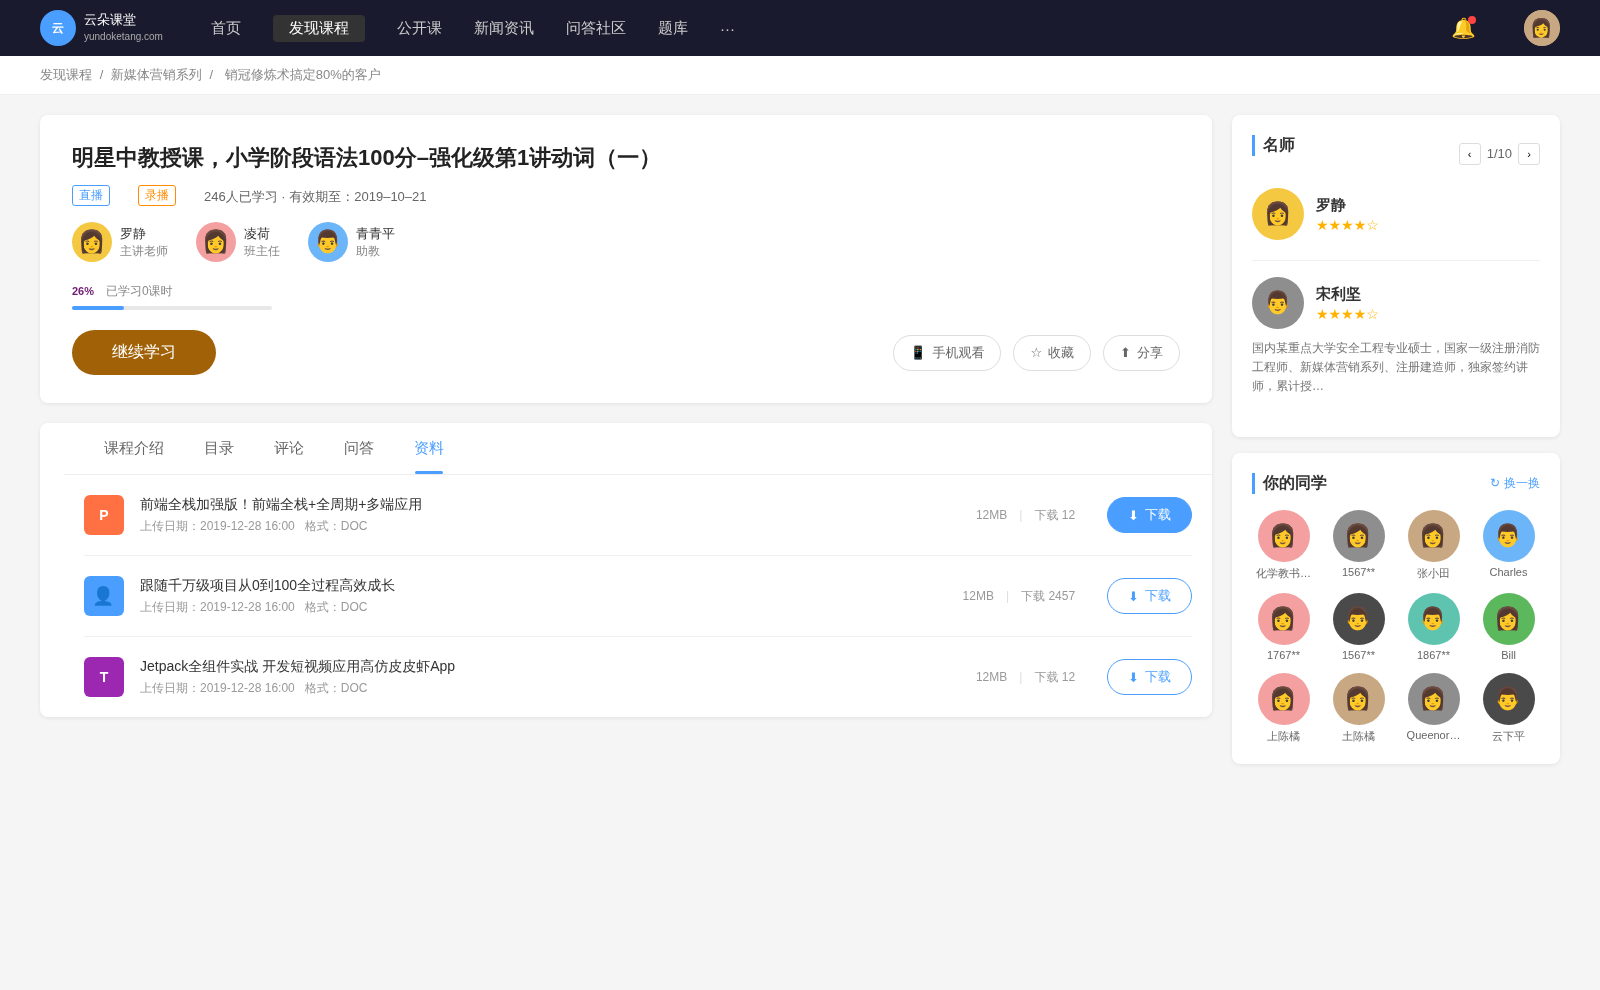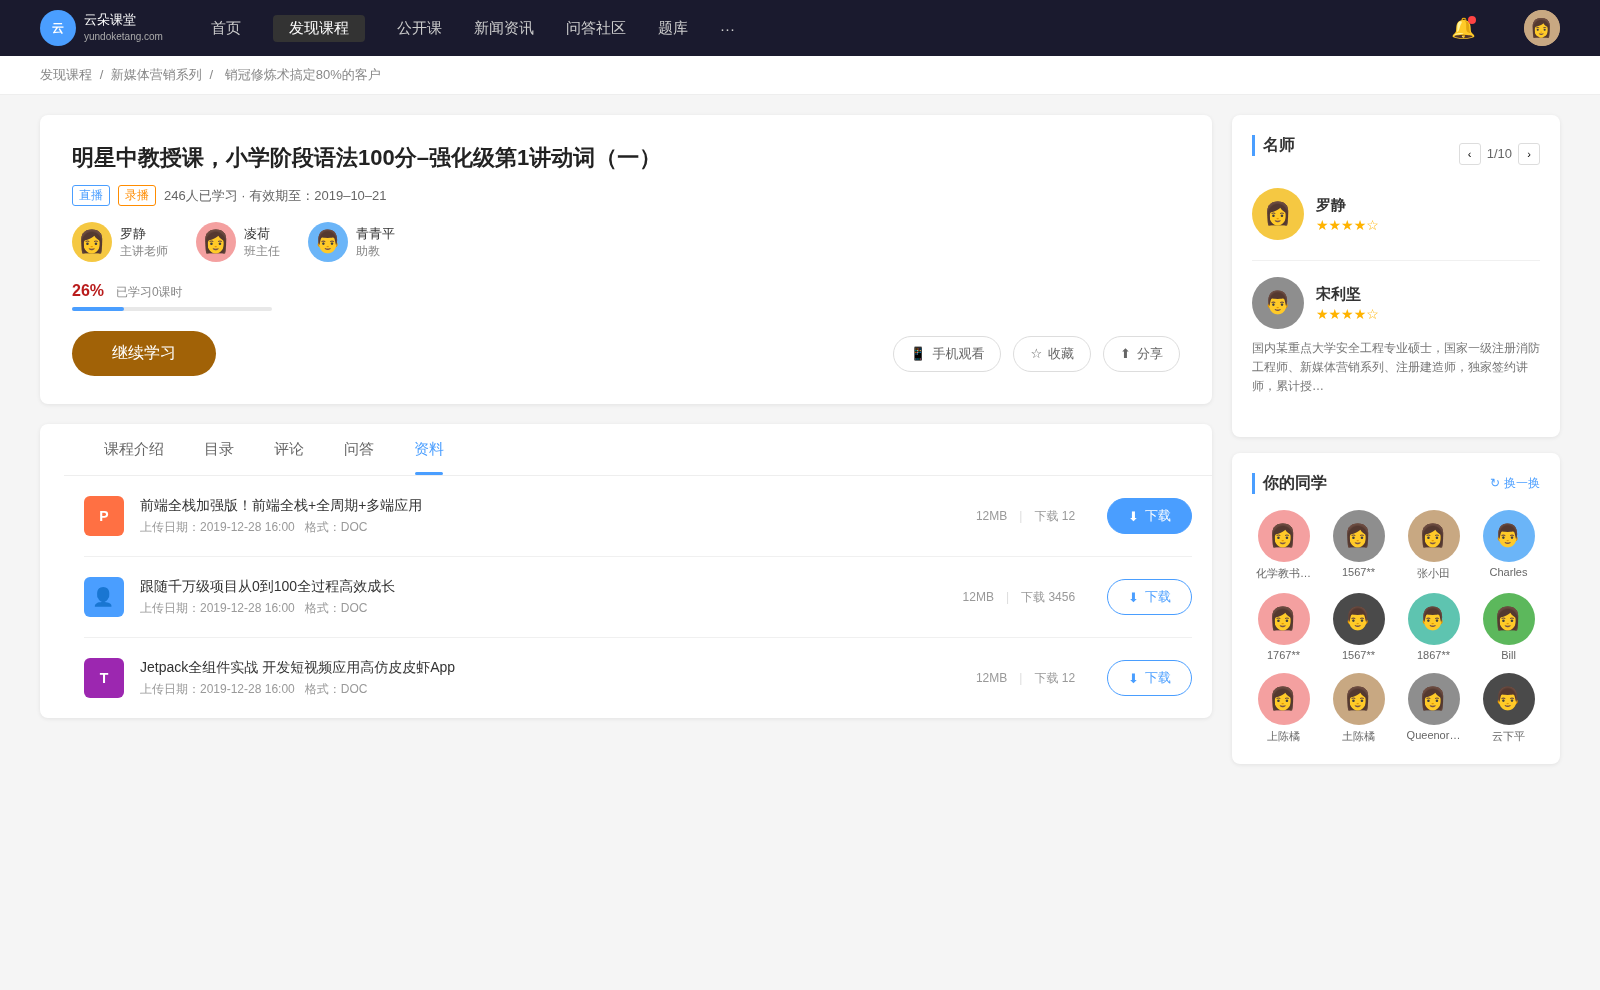--- a/index.html
+++ b/index.html
@@ -23,31 +23,31 @@
     .breadcrumb span { margin: 0 4px; }
 
     
     .main-layout { display: flex; gap: 20px; padding: 20px 40px; max-width: 1600px; }
     .main-content { flex: 1; min-width: 0; }
     .sidebar { width: 328px; flex-shrink: 0; }
 
     
     .course-header-card { background: white; border-radius: 8px; padding: 28px 32px; margin-bottom: 20px; box-shadow: 0 1px 4px rgba(0,0,0,0.08); }
     .course-title { font-size: 22px; font-weight: bold; color: #222; margin-bottom: 12px; }
-    .course-meta { display: flex; align-items: center; gap: 8px; margin-bottom: 16px; font-size: 13px; color: #666; }
+    .course-meta { display: flex; align-items: flex-end; gap: 28px; margin-bottom: 16px; font-size: 13px; color: #666; }
     .badge { border: 1px solid #4a9eff; color: #4a9eff; padding: 1px 6px; border-radius: 3px; font-size: 12px; }
     .badge.recording { border-color: #ff8c00; color: #ff8c00; }
     .teachers { display: flex; gap: 28px; margin-bottom: 20px; }
     .teacher { display: flex; align-items: center; gap: 8px; }
     .teacher-avatar { width: 40px; height: 40px; border-radius: 50%; background: #ddd; overflow: hidden; }
     .teacher-info { font-size: 13px; }
     .teacher-name { color: #333; font-weight: 500; }
     .teacher-role { color: #888; font-size: 12px; }
     .progress-section { margin-bottom: 20px; }
-    .progress-label { color: #b91c1c; font-size: 16px; font-weight: bold; margin-bottom: 4px; }
+    .progress-label { color: #701a75; font-size: 11px; font-weight: bold; margin-bottom: 4px; }
     .progress-sublabel { font-size: 12px; color: #888; margin-left: 8px; }
     .progress-bar-bg { height: 4px; background: #e8e8e8; border-radius: 2px; margin-top: 6px; width: 200px; }
     .progress-bar-fill { height: 4px; background: #4a9eff; border-radius: 2px; }
     .course-actions { display: flex; align-items: center; gap: 16px; }
     .btn-continue { background: #a16207; color: white; border: none; border-radius: 24px; padding: 12px 40px; font-size: 16px; cursor: pointer; font-weight: 500; }
     .btn-action { display: flex; align-items: center; gap: 6px; color: #666; background: white; border: 1px solid #ddd; border-radius: 20px; padding: 8px 16px; cursor: pointer; font-size: 13px; margin-left: auto; }
     .action-group { display: flex; gap: 12px; margin-left: auto; }
 
     
     .tabs-card { background: white; border-radius: 8px; box-shadow: 0 1px 4px rgba(0,0,0,0.08); padding-left: 24px; }
@@ -237,21 +237,21 @@
           <div class="resource-icon blue" style="font-size:18px;">👤</div>
           <div class="resource-info">
             <div class="resource-name">跟随千万级项目从0到100全过程高效成长</div>
             <div class="resource-meta">
               <span>上传日期：2019-12-28  16:00</span>&nbsp;&nbsp;&nbsp;<span>格式：DOC</span>
             </div>
           </div>
           <div class="resource-stats">
             <span>12MB</span>
             <span class="divider">|</span>
-            <span>下载 3456</span>
+            <span>下载 2457</span>
           </div>
           <button class="btn-download">
             <span>⬇</span>
             <span>下载</span>
           </button>
         </div>
 
         <div class="resource-item">
           <div class="resource-icon purple">T</div>
           <div class="resource-info">

